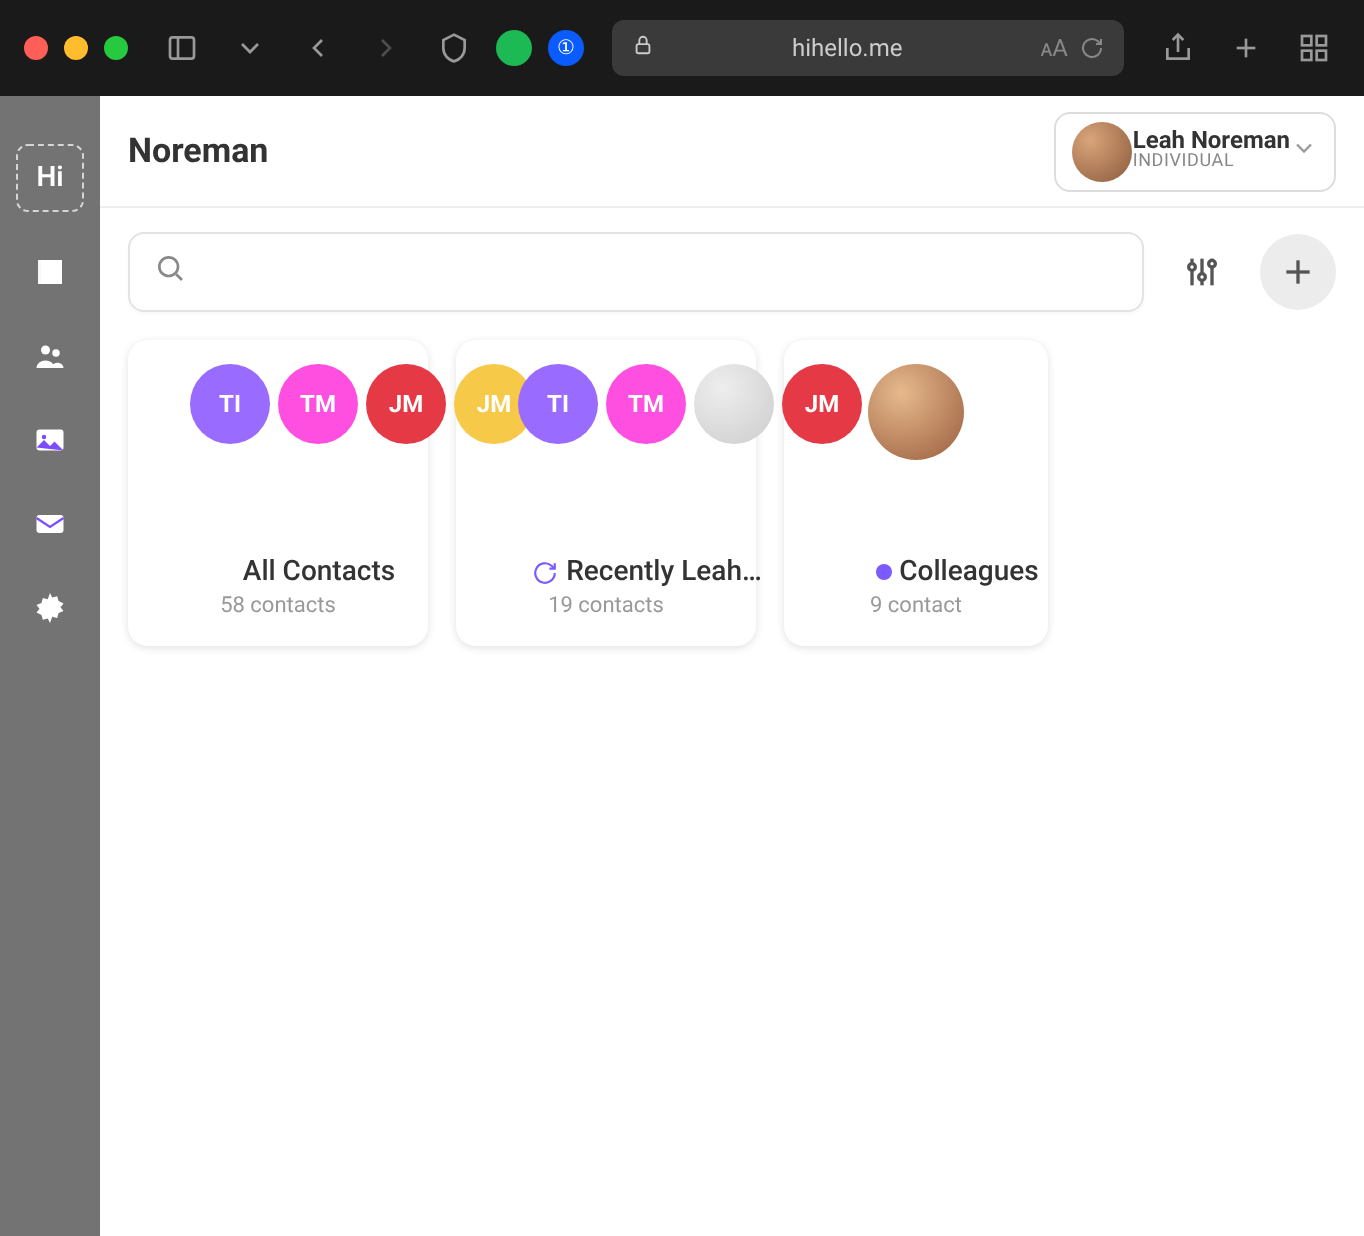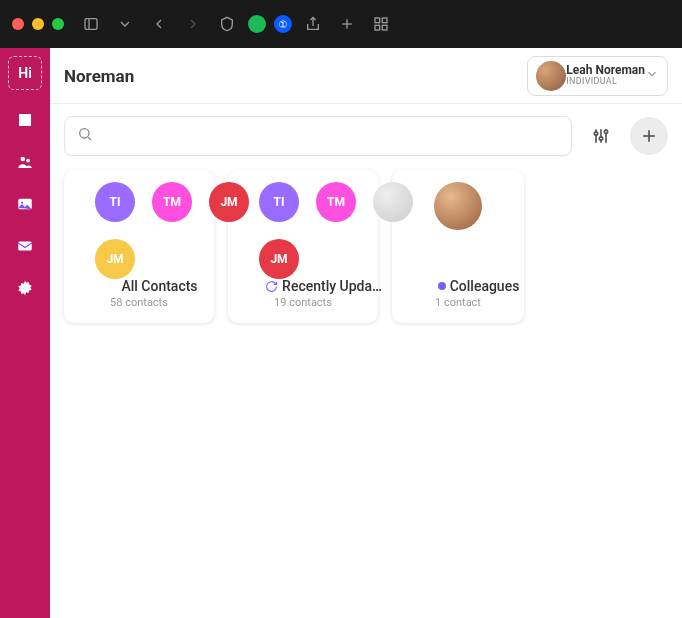--- a/index.html
+++ b/index.html
@@ -38,25 +38,25 @@
   .ext2 { background:#1db954; }
   .ext3 { background:#0b5cff; }
 
   .app {
     display: flex;
     height: calc(618px - 48px);
     background: #fff;
   }
   .sidebar {
     width: 50px;
-    background: #be185d;
+    background: #737373;
     display: flex;
     flex-direction: column;
     align-items: center;
-    padding-top: 8px;
+    padding-top: 24px;
     gap: 18px;
   }
   .logo {
     width: 34px; height: 34px; border: 1.5px dashed rgba(255,255,255,.7);
     border-radius: 6px; color: #fff; display:flex; align-items:center; justify-content:center;
     font-size: 14px; font-weight: 600;
   }
   .side-icon {
     width: 24px; height: 24px; color: #fff; display:flex; align-items:center; justify-content:center;
     cursor: pointer;
@@ -107,21 +107,21 @@
     display:flex; gap:14px; padding: 6px 14px; align-items:flex-start;
   }
   .card {
     width:150px; background:#fff; border-radius:10px; box-shadow:0 1px 4px rgba(0,0,0,.12);
     padding:12px 10px 14px; display:flex; flex-direction:column; align-items:center;
     cursor:pointer;
   }
   .card.narrow { width:132px; }
   .avatars {
     width:88px; height:88px; position:relative; margin-bottom:8px;
-    display:grid; grid-template-columns:1fr 1fr 1fr; grid-template-rows:1fr 1fr; gap:17px;
+    display:grid; grid-template-columns:1fr 1fr 1fr 1fr; grid-template-rows:1fr 1fr; gap:4px;
   }
   .avatars.single { display:flex; align-items:flex-start; justify-content:center; }
   .av {
     width:40px; height:40px; border-radius:50%; display:flex; align-items:center; justify-content:center;
     color:#fff; font-size:12px; font-weight:700;
   }
   .av.big { width:48px; height:48px; }
   .card-title { font-size:14px; color:#333; font-weight:500; display:flex; align-items:center; gap:4px; max-width:100%;margin-left:41px; }
   .card-title .t { white-space:nowrap; overflow:hidden; text-overflow:ellipsis; max-width:120px; }
   .card-sub { font-size:11px; color:#999; margin-top:2px; }
@@ -166,20 +166,36 @@
         <polyline points="9 18 15 12 9 6"></polyline>
       </svg>
   </div>
   <div class="chrome-btn">
     <svg viewBox="0 0 24 24" fill="none" stroke="currentColor" stroke-width="2">
         <path d="M12 2l8 4v6c0 5-3.5 9-8 10-4.5-1-8-5-8-10V6l8-4z"></path>
       </svg>
   </div>
   <div class="ext-icon ext2"></div>
   <div class="ext-icon ext3" style="color:#fff">①</div>
+  <div class="url-bar">
+    <span>
+      <svg width="11" height="11" viewBox="0 0 24 24" fill="none" stroke="currentColor" stroke-width="2">
+          <rect x="5" y="11" width="14" height="10" rx="2"></rect>
+          <path d="M8 11V7a4 4 0 018 0v4"></path>
+        </svg>
+    </span>
+    <span style="flex:1; text-align:center">hihello.me</span>
+    <span class="right-ico">ᴀA</span>
+    <span class="right-ico">
+      <svg width="12" height="12" viewBox="0 0 24 24" fill="none" stroke="currentColor" stroke-width="2">
+          <path d="M21 12a9 9 0 11-3-6.7L21 8"></path>
+          <polyline points="21 3 21 8 16 8"></polyline>
+        </svg>
+    </span>
+  </div>
   <div class="chrome-btn">
     <svg viewBox="0 0 24 24" fill="none" stroke="currentColor" stroke-width="2">
         <path d="M4 12v8h16v-8"></path>
         <polyline points="16 6 12 2 8 6"></polyline>
         <line x1="12" y1="2" x2="12" y2="15"></line>
       </svg>
   </div>
   <div class="chrome-btn">
     <svg viewBox="0 0 24 24" fill="none" stroke="currentColor" stroke-width="2">
         <line x1="12" y1="5" x2="12" y2="19"></line>
@@ -298,29 +314,29 @@
             <div class="av photo5"></div>
             <div class="av" style="background: rgb(230, 57, 70);">JM</div>
           </div>
           <div class="card-title">
             <span class="refresh-ico">
               <svg viewBox="0 0 24 24" fill="none" stroke="currentColor" stroke-width="2">
                 <path d="M21 12a9 9 0 11-3-6.7L21 8"></path>
                 <polyline points="21 3 21 8 16 8"></polyline>
               </svg>
             </span>
-            <span class="t">Recently Upda…</span>
+            <span class="t">Recently Leah…</span>
           </div>
           <div class="card-sub">19 contacts</div>
         </div>
         <div class="card narrow">
           <div class="avatars single">
             <div class="av big photo"></div>
           </div>
           <div class="card-title">
             <span class="bullet" style="background: rgb(123, 91, 255);"></span>
             <span class="t">Colleagues</span>
           </div>
-          <div class="card-sub">1 contact</div>
+          <div class="card-sub">9 contact</div>
         </div>
       </div>
   </div>
 </div>
 
 </body></html>

